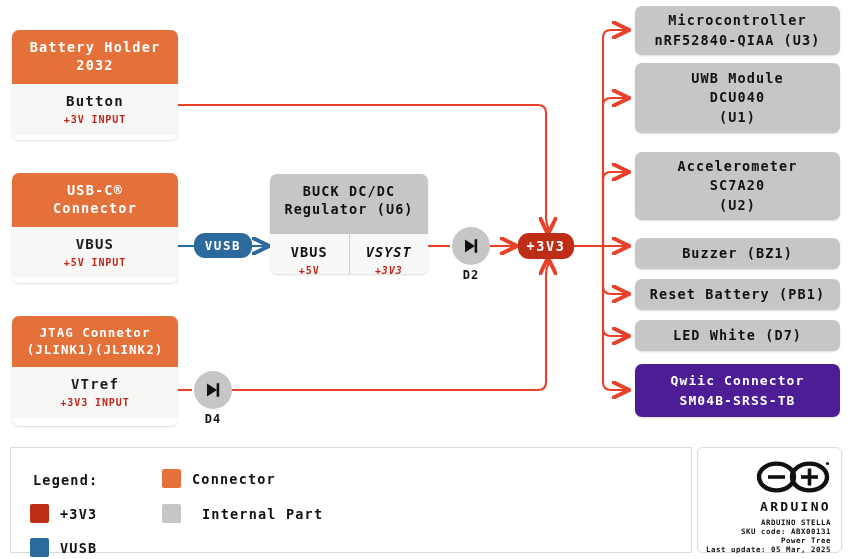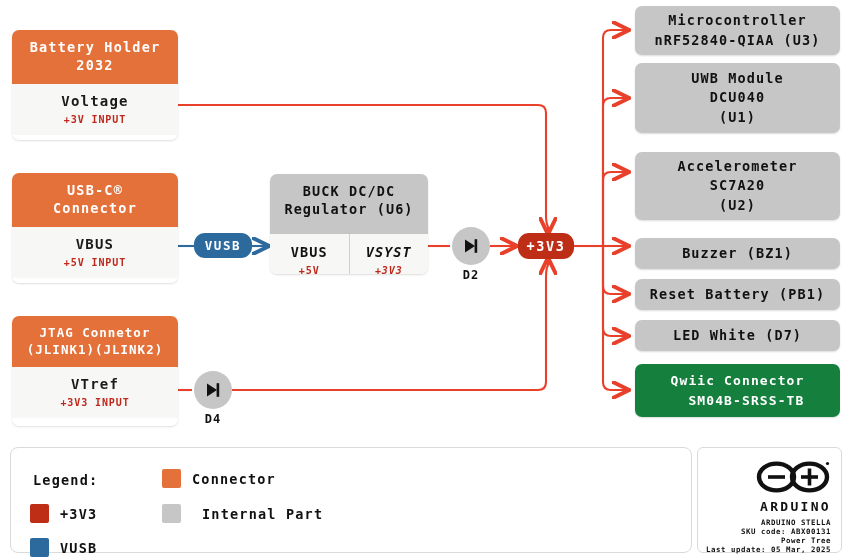--- a/index.html
+++ b/index.html
@@ -25,22 +25,22 @@
      background:#F7F7F6;text-align:center;padding:9px 4px 10px;
   }
   .blk .body .rail{color:#1a1a1a;font-weight:700;font-size:14px;letter-spacing:1.2px;}
   .blk .body .volt{color:#C0271B;font-weight:700;font-size:10px;letter-spacing:.9px;margin-top:5px;}
 
   
   .gblk{position:absolute;background:#C6C6C6;border-radius:7px;
         display:flex;align-items:center;justify-content:center;text-align:center;
         color:#111111;font-weight:700;font-size:13.5px;letter-spacing:1.1px;
         line-height:1.45;box-shadow:0 1px 2px rgba(0,0,0,.14);}
-  .oblk{position:absolute;background:#15803d;border-radius:7px;
-        display:flex;align-items:center;justify-content:center;text-align:right;
+  .oblk{position:absolute;background:#4c1d95;border-radius:7px;
+        display:flex;align-items:center;justify-content:center;text-align:center;
         color:#ffffff;font-weight:700;font-size:13px;letter-spacing:1.1px;
         line-height:1.5;box-shadow:0 1px 2px rgba(0,0,0,.14);}
 
   
   #buck{position:absolute;border-radius:7px;overflow:hidden;
         box-shadow:0 1px 2px rgba(0,0,0,.14);}
   #buck .bhdr{background:#C6C6C6;color:#111;text-align:center;font-weight:700;
               font-size:13.5px;letter-spacing:1.1px;line-height:1.35;padding:8px 4px 16px;}
   #buck .cols{display:flex;background:#F7F7F6;}
   #buck .col{flex:1;text-align:center;padding:10px 2px 11px;}
@@ -54,21 +54,21 @@
   .dlabel{position:absolute;font-weight:700;font-size:12px;letter-spacing:1px;color:#111;text-align:center;}
 
   
   .pill{position:absolute;border-radius:11px;display:flex;align-items:center;
         justify-content:center;color:#fff;font-weight:700;letter-spacing:1.6px;}
   #vusbpill{background:#2C6A9E;font-size:12.5px;}
   #v3v3pill{background:#BE2D15;font-size:13.5px;}
 
   
   #legend{position:absolute;left:10px;top:447px;width:680px;height:104px;
-          background:#fff;border:1px solid #DADADA;border-radius:8px;}
+          background:#fff;border:1px solid #DADADA;border-radius:1px;}
   .lgrow{position:absolute;display:flex;align-items:center;}
   .sw{width:19px;height:19px;border-radius:2px;}
   .ltxt{font-weight:700;font-size:13.5px;letter-spacing:1.2px;color:#111;margin-left:11px;}
   #legend-title{position:absolute;left:22px;top:24px;font-weight:700;font-size:13.5px;
                 letter-spacing:1.2px;color:#111;}
 
   
   #footer{position:absolute;left:697px;top:447px;width:143px;height:104px;
           background:#fff;border:1px solid #DADADA;border-radius:6px;}
   #ard-word{position:absolute;right:10px;top:51px;font-weight:700;font-size:13px;
@@ -120,21 +120,21 @@
       <path d="M603,246 V382 Q603,390 611,390 H628" marker-end="url(#ar)"></path>
     </g>
   </svg>
 
   <div class="blk" style="left:12px;top:30px;width:166px;height:110px;">
     <div class="hdr">
       <div>Battery Holder</div>
       <div>2032</div>
     </div>
     <div class="body">
-      <div class="rail">Voltage</div>
+      <div class="rail">Button</div>
       <div class="volt">+3V INPUT</div>
     </div>
   </div>
 
   <div class="blk" style="left:12px;top:173px;width:166px;height:110px;">
     <div class="hdr">
       <div>USB-C®</div>
       <div>Connector</div>
     </div>
     <div class="body">

